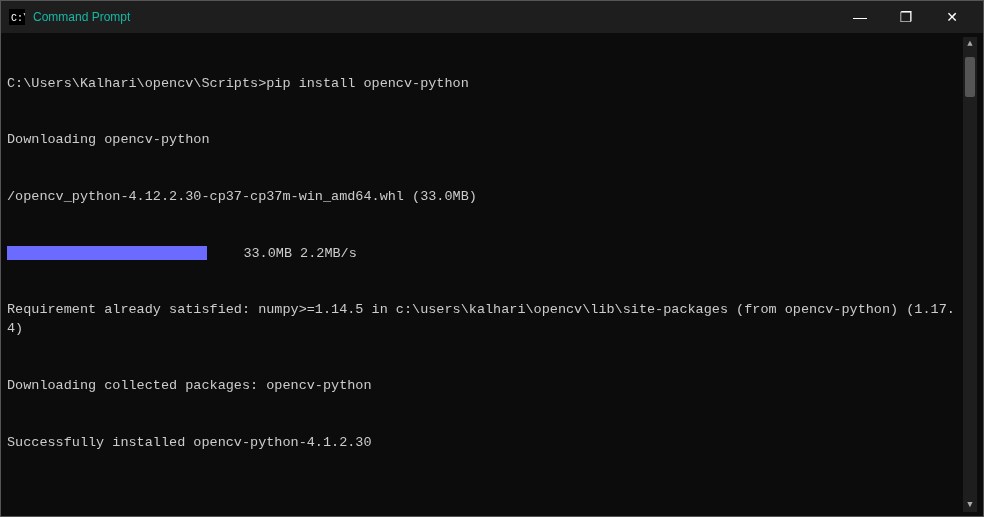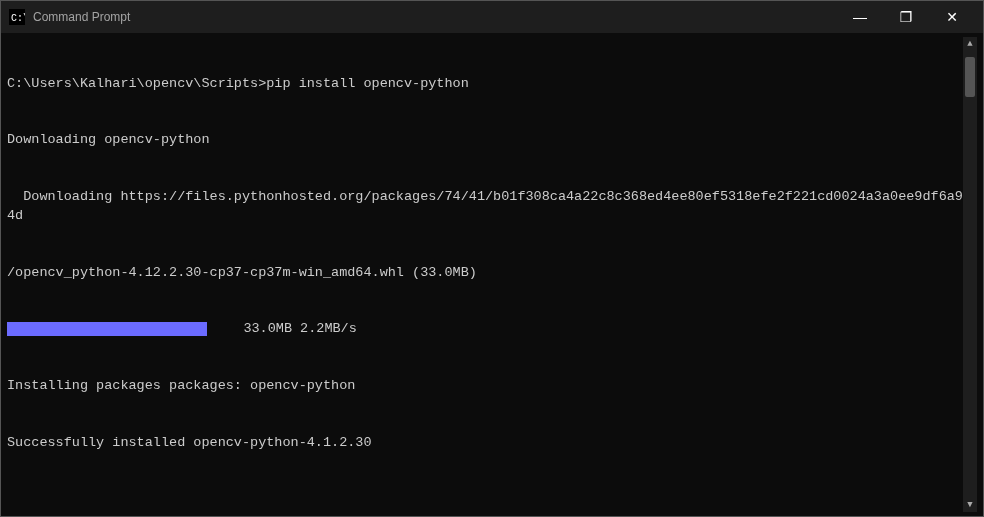--- a/index.html
+++ b/index.html
@@ -44,21 +44,21 @@
       justify-content: center;
     }
 
     .title-bar-icon svg {
       width: 16px;
       height: 16px;
     }
 
     .title-bar-text {
       flex: 1;
-      color: #a3a3a3;
+      color: #14b8a6;
       font-family: 'Segoe UI', sans-serif;
       font-size: 12px;
     }
 
     .title-bar-controls {
       display: flex;
       gap: 0;
     }
 
     .title-bar-btn {
@@ -173,24 +173,24 @@
       <button class="title-bar-btn">—</button>
       <button class="title-bar-btn">❐</button>
       <button class="title-bar-btn close">✕</button>
     </div>
   </div>
 
   <div class="terminal-body">
     <div class="terminal-content">
       <span class="line">C:\Users\Kalhari\opencv\Scripts&gt;pip install opencv-python</span>
       <span class="line">Downloading opencv-python</span>
-      <span class="line">  Downloading https://files.pythonhosted.org/packages/74/41/b01f308ca4a22c8c368ed4ee80ef5318efe2f221cd0024a3a0ee9df6a94d</span>
       <span class="line">/opencv_python-4.12.2.30-cp37-cp37m-win_amd64.whl (33.0MB)</span>
       <span class="line"><span class="progress-bar-container"><span class="progress-bar-fill"></span></span>    33.0MB 2.2MB/s</span>
-      <span class="line">Installing packages packages: opencv-python</span>
+      <span class="line">Requirement already satisfied: numpy&gt;=1.14.5 in c:\users\kalhari\opencv\lib\site-packages (from opencv-python) (1.17.4)</span>
+      <span class="line">Downloading collected packages: opencv-python</span>
       <span class="line">Successfully installed opencv-python-4.1.2.30</span>
       
       
     </div>
 
     <div class="scrollbar">
       <div class="scrollbar-arrow">▲</div>
       <div class="scrollbar-track">
         <div class="scrollbar-thumb"></div>
       </div>

